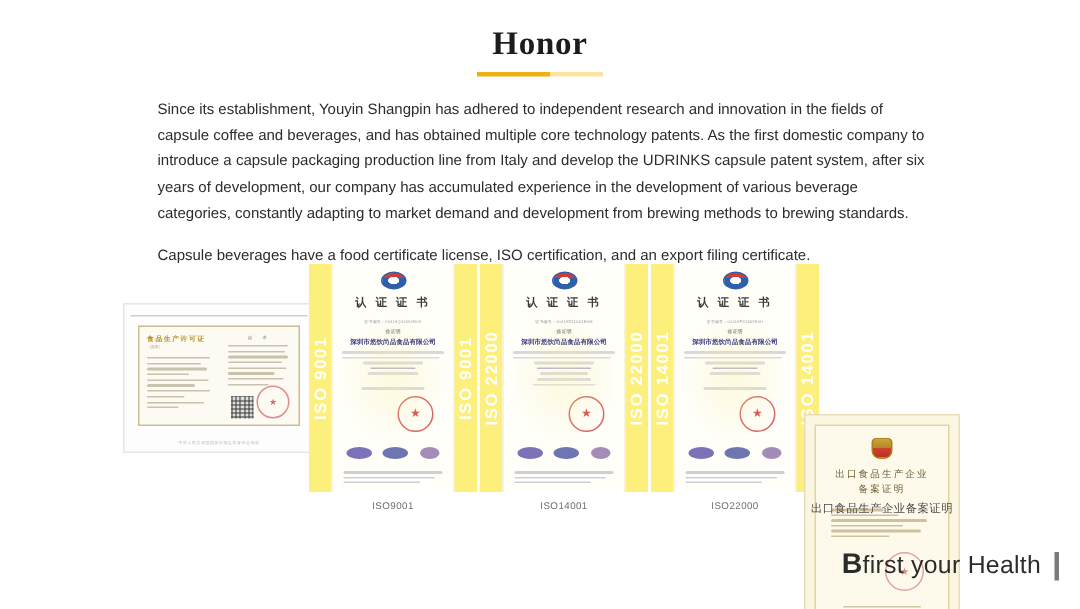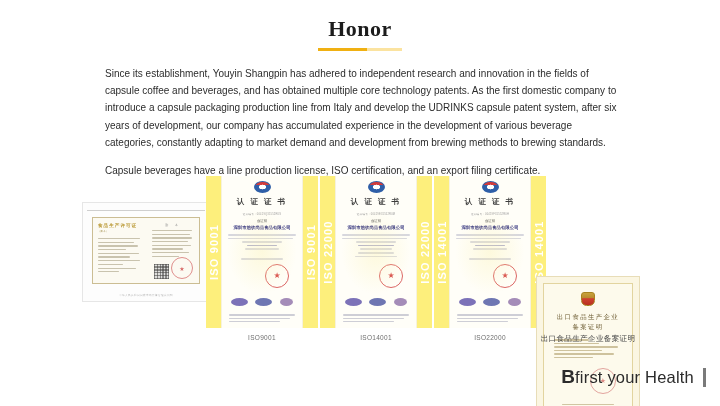--- a/index.html
+++ b/index.html
@@ -425,21 +425,21 @@
 </head>
 <body>
 
 <div class="title-block">
   <h1 class="page-title">Honor</h1>
   <div class="title-rule"></div>
 </div>
 
 <div class="copy">
   <p>Since its establishment, Youyin Shangpin has adhered to independent research and innovation in the fields of capsule coffee and beverages, and has obtained multiple core technology patents. As the first domestic company to introduce a capsule packaging production line from Italy and develop the UDRINKS capsule patent system, after six years of development, our company has accumulated experience in the development of various beverage categories, constantly adapting to market demand and development from brewing methods to brewing standards.</p>
-  <p>Capsule beverages have a line production license, ISO certification, and an export filing certificate.</p>
+  <p>Capsule beverages have a food certificate license, ISO certification, and an export filing certificate.</p>
 </div>
 
 <div class="gallery">
 
   <div class="cert cert-license" style="left:82px;">
     <div class="lic-rule"></div>
     <div class="lic-paper">
       <div class="lic-left">
         <div class="lic-title">食品生产许可证</div>
         <div class="lic-sub">（副本）</div>

